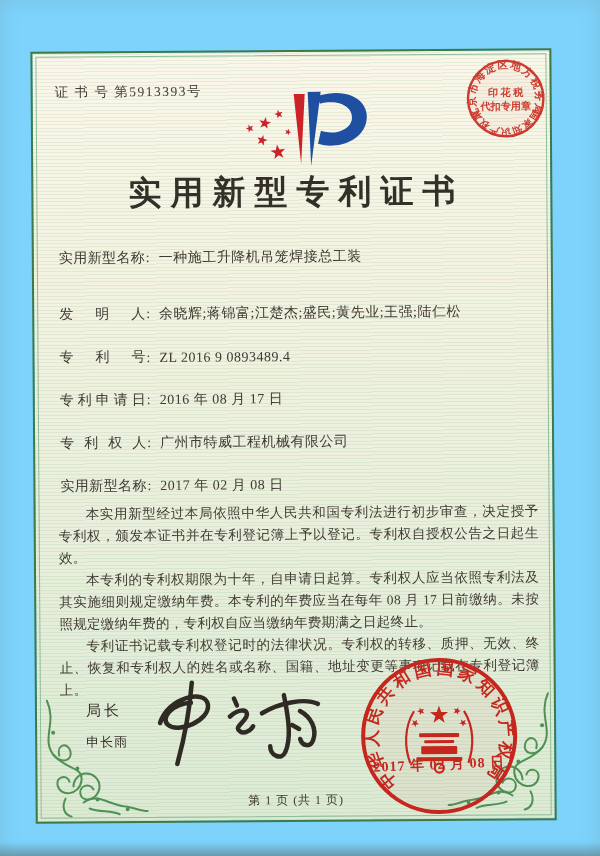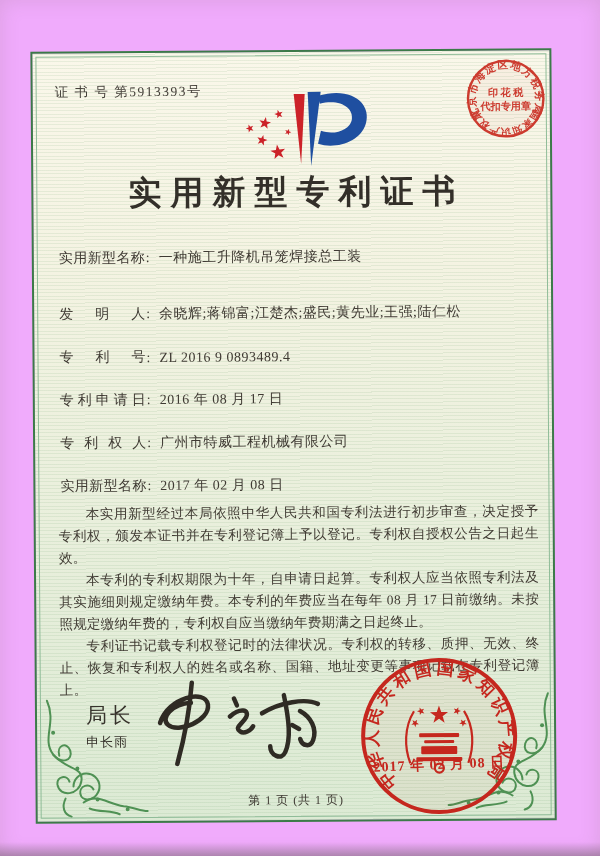--- a/index.html
+++ b/index.html
@@ -1,18 +1,18 @@
 <!DOCTYPE html>
 <html><head>
 <meta charset="utf-8">
 <style>
   html,body{margin:0;padding:0;background:#cfccbd;}
   .page{
     position:relative;width:600px;height:856px;overflow:hidden;
-    background:#f0abfc;
+    background:#7dd3fc;
     font-family:"Liberation Serif","DejaVu Serif",serif;
     box-shadow:inset 0 0 20px rgba(95,90,60,.15);
   }
   .page::after{
     content:"";position:absolute;left:0;right:0;bottom:0;height:14px;
     background:linear-gradient(180deg,rgba(0,0,0,0) 0%,rgba(70,70,58,.35) 100%);
     pointer-events:none;z-index:50;
   }
   .sheet{position:absolute;inset:0;transform:rotate(-0.4deg);transform-origin:50% 50%;}
   .frame{
@@ -31,21 +31,21 @@
     font-size:33px;font-weight:bold;color:#332f29;letter-spacing:9px;text-indent:9px;
   }
   .fields{position:absolute;left:0;top:0;width:100%;}
   .field{position:absolute;left:60px;right:60px;font-size:14px;color:#3f3a33;white-space:nowrap;}
   .f0{top:248px}.f1{top:304px}.f2{top:347px}.f3{top:390px}.f4{top:433px}.f5{top:476px}
   .flabel{display:inline-block;width:86px;text-align:justify;text-align-last:justify;vertical-align:bottom;font-family:Liberation Mono, monospace;}
   .fcolon{margin-left:1px;}
   .fvalue{margin-left:9px;letter-spacing:.5px;}
   .paras{position:absolute;left:58px;top:502px;width:480px;color:#403b33;}
   .paras p{margin:0;font-size:13.5px;line-height:22px;text-indent:2em;text-align:justify;letter-spacing:.3px;}
-  .sig-title{position:absolute;left:84px;top:700px;font-size:21px;color:#37332c;letter-spacing:3px;text-align:center;}
+  .sig-title{position:absolute;left:84px;top:700px;font-size:15px;color:#37332c;letter-spacing:3px;text-align:center;}
   .sig-name{position:absolute;left:84px;top:732px;font-size:13px;color:#37332c;letter-spacing:1px;}
   .signature{position:absolute;left:132px;top:676px;width:196px;height:96px;}
   .seal{position:absolute;left:352px;top:652px;width:170px;height:170px;z-index:20;}
   .seal-date{
     position:absolute;left:352px;top:757px;width:170px;text-align:center;z-index:21;
     color:#c5271e;font-size:14px;font-weight:bold;letter-spacing:1px;transform:rotate(-2deg);
   }
   .tax-stamp{position:absolute;left:462px;top:54px;width:92px;height:92px;z-index:20;}
   .footer{position:absolute;left:33px;top:792px;width:521px;text-align:center;font-size:12px;color:#3f3a33;letter-spacing:1px;}
   .orn{position:absolute;width:112px;height:126px;z-index:5;}

